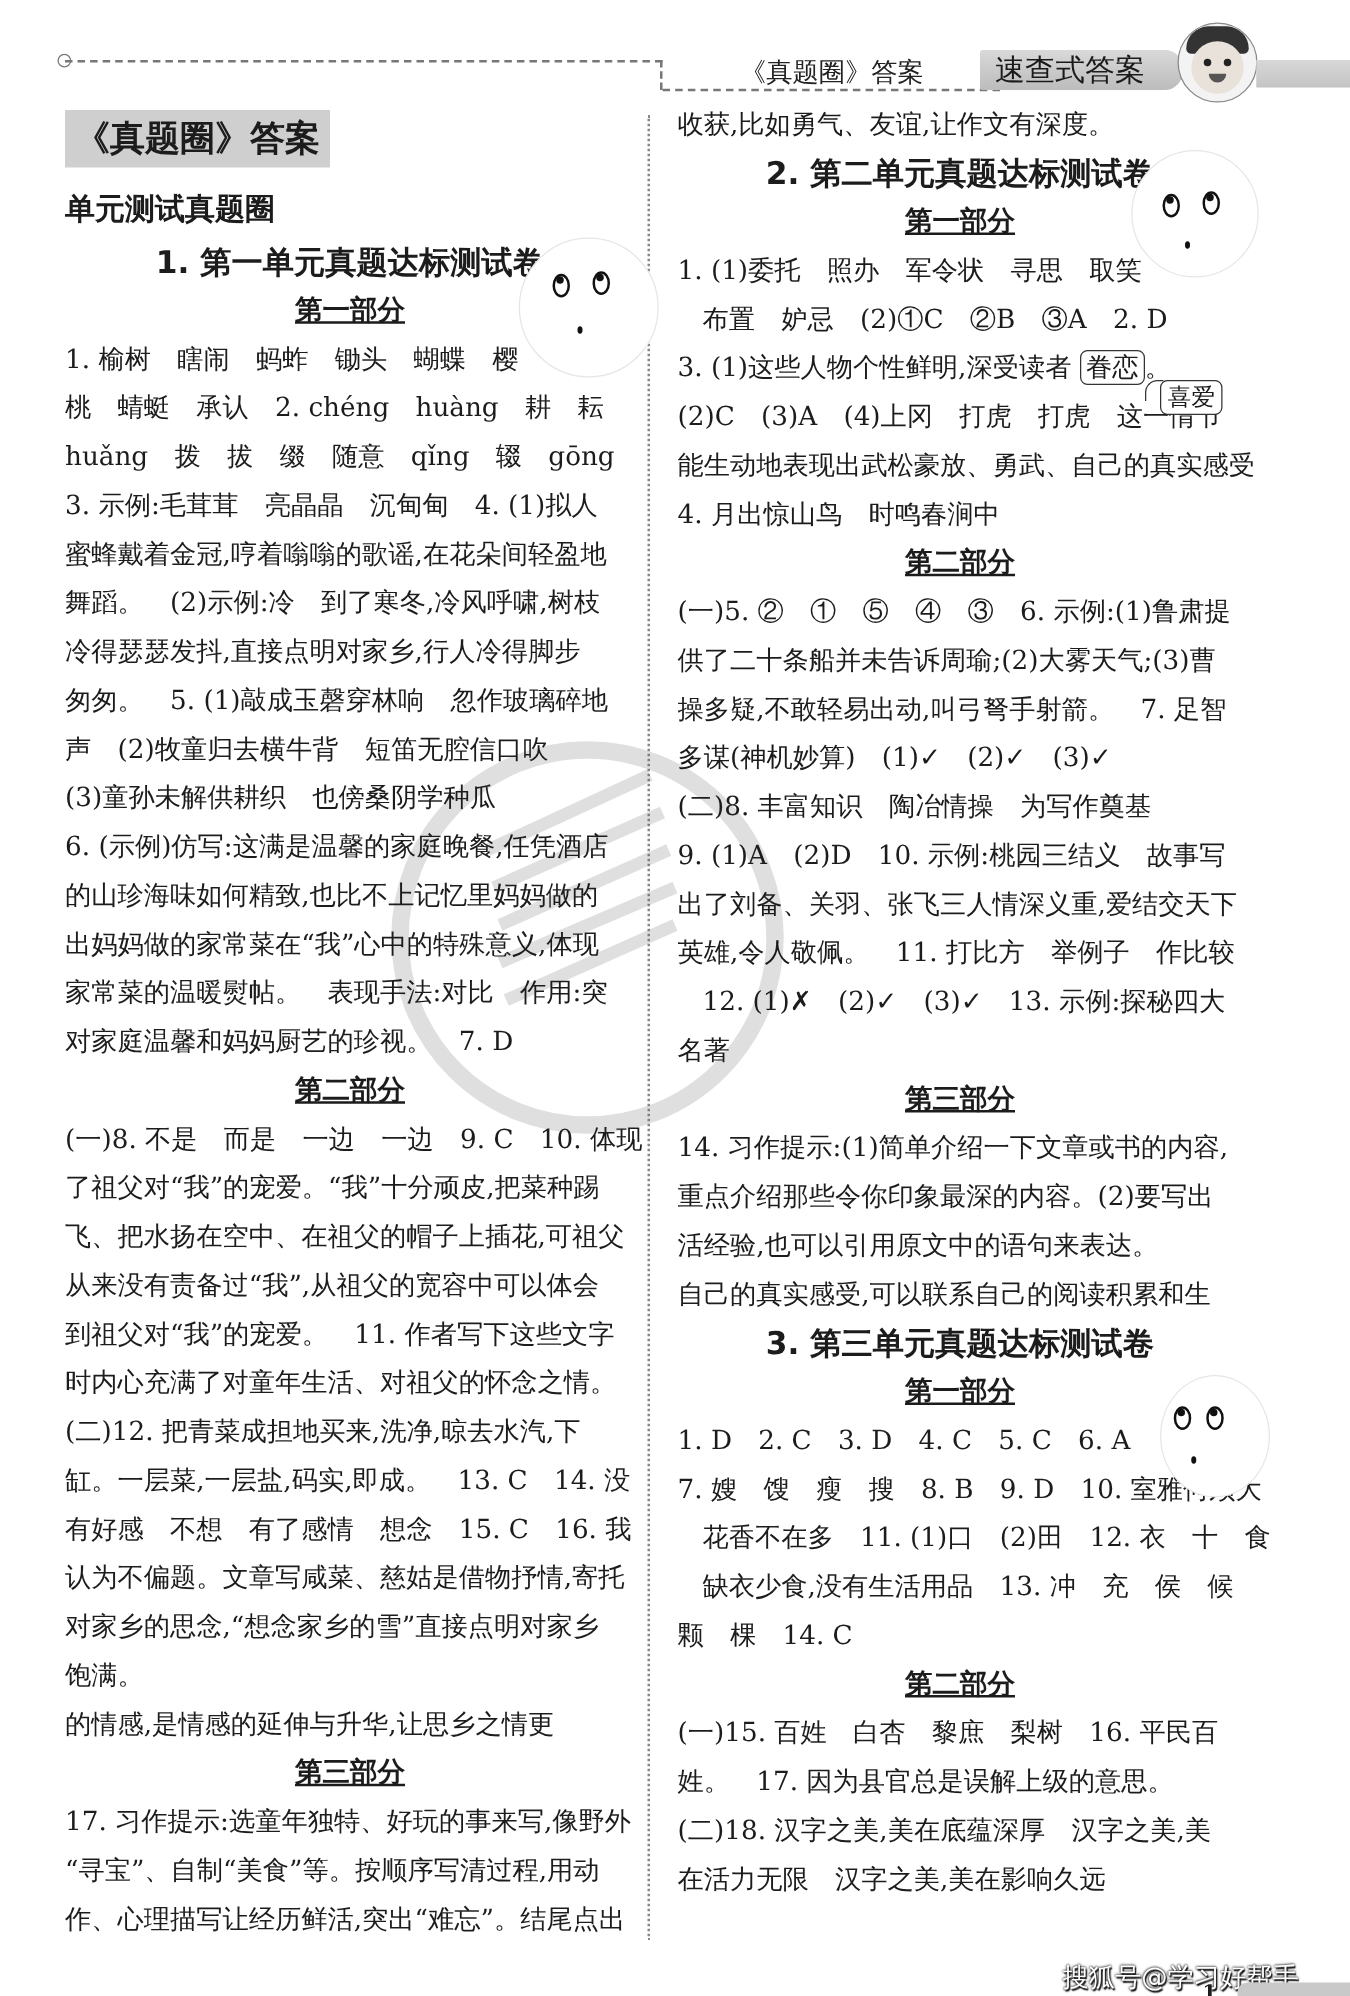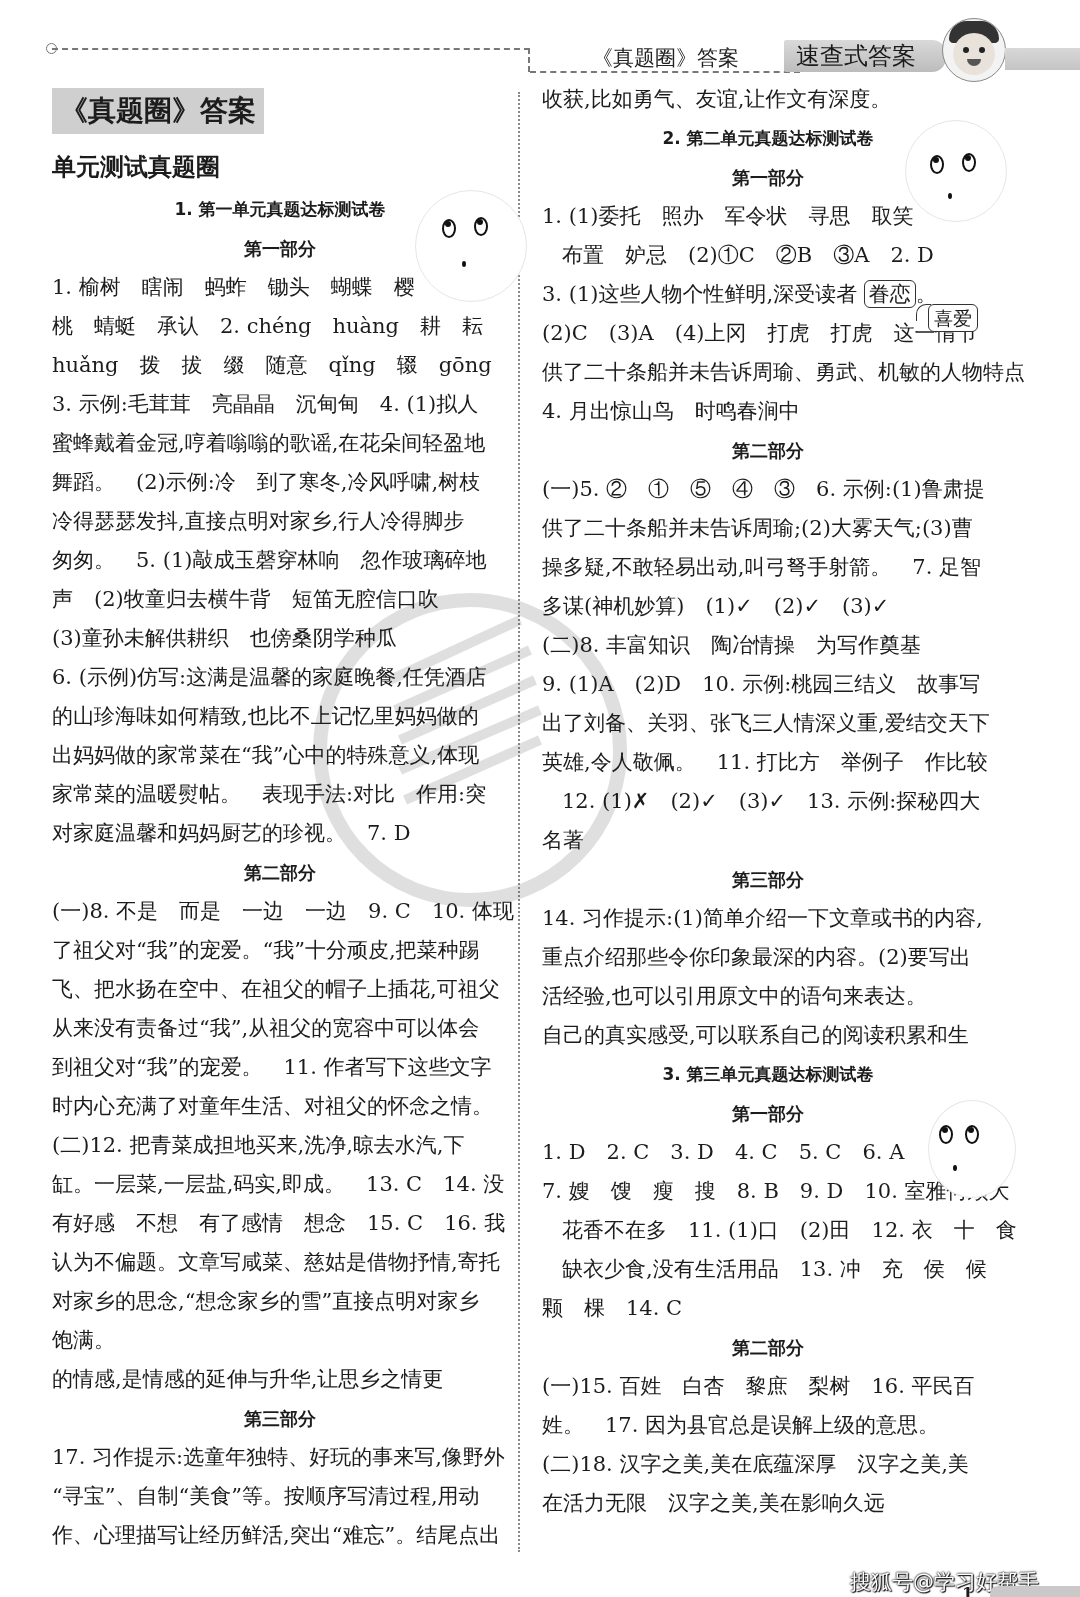--- a/index.html
+++ b/index.html
@@ -19,22 +19,22 @@
   .mascot .e1,.mascot .e2{position:absolute;top:28px;width:6px;height:6px;background:#222;border-radius:50%;}
   .mascot .e1{left:20px}.mascot .e2{left:36px}
   .mascot .m{position:absolute;left:24px;top:40px;width:14px;height:7px;background:#555;border-radius:0 0 8px 8px;}
   .divider{position:absolute;left:518px;top:92px;height:1460px;border-left:2px dotted #888;}
 
   .col{position:absolute;font-size:21px;line-height:39px;}
   .colL{left:52px;top:88px;width:456px;}
   .colR{left:542px;top:80px;width:452px;}
   .line{white-space:nowrap;display:block;height:39px;}
   .c{text-align:center;font-family:"DejaVu Sans",sans-serif;font-weight:bold;}
-  .part{font-size:18px;}
-  .exam{font-size:17px;}
+  .part{font-size:22px;text-decoration:underline;}
+  .exam{font-size:25px;}
   .badge{display:inline-block;background:#cfcfcf;font-size:28px;font-weight:bold;padding:2px 8px;height:42px;line-height:42px;margin-bottom:10px;}
   .sechead{font-family:"DejaVu Sans",sans-serif;font-weight:bold;font-size:24px;height:46px;line-height:46px;display:block;}
   .ind{padding-left:20px;}
   .box{display:inline-block;border:1.5px solid #333;border-radius:6px;padding:0 4px;line-height:26px;}
   .boxlabel{position:absolute;left:928px;top:285px;border:1.5px solid #333;border-radius:6px;padding:0 5px;font-size:19px;line-height:26px;background:#fff;margin-top:19px;}
   .boxconn{position:absolute;left:916px;top:304px;width:14px;height:16px;border-left:1.5px solid #333;border-top:1.5px solid #333;border-radius:10px 0 0 0;}
   .sticker{position:absolute;border-radius:50%;border:1px solid #e6e6e6;background:#fff;}
   .sticker .eye{position:absolute;width:10px;height:15px;border:2.5px solid #111;border-radius:50%;}
   .sticker .eye::after{content:"";position:absolute;left:1px;top:0;width:6px;height:6px;background:#111;border-radius:50%;}
   .sticker .nose{position:absolute;width:4px;height:6px;background:#111;border-radius:50%;}
@@ -115,21 +115,21 @@
 </div>
 
 <div class="col colR">
   <span class="line">收获,比如勇气、友谊,让作文有深度。</span>
   <span class="line c exam">2. 第二单元真题达标测试卷</span>
   <span class="line c part">第一部分</span>
   <span class="line">1. (1)委托　照办　军令状　寻思　取笑</span>
   <span class="line ind">布置　妒忌　(2)①C　②B　③A　2. D</span>
   <span class="line"><span>3. (1)这些人物个性鲜明,深受读者</span> <span class="box">眷恋</span>。</span>
   <span class="line">(2)C　(3)A　(4)上冈　打虎　打虎　这一情节</span>
-  <span class="line">供了二十条船并未告诉周瑜、勇武、机敏的人物特点</span>
+  <span class="line">能生动地表现出武松豪放、勇武、自己的真实感受</span>
   <span class="line">4. 月出惊山鸟　时鸣春涧中</span>
   <span class="line c part">第二部分</span>
   <span class="line">(一)5. ②　①　⑤　④　③　6. 示例:(1)鲁肃提</span>
   <span class="line">供了二十条船并未告诉周瑜;(2)大雾天气;(3)曹</span>
   <span class="line">操多疑,不敢轻易出动,叫弓弩手射箭。　7. 足智</span>
   <span class="line">多谋(神机妙算)　(1)✓　(2)✓　(3)✓</span>
   <span class="line">(二)8. 丰富知识　陶冶情操　为写作奠基</span>
   <span class="line">9. (1)A　(2)D　10. 示例:桃园三结义　故事写</span>
   <span class="line">出了刘备、关羽、张飞三人情深义重,爱结交天下</span>
   <span class="line">英雄,令人敬佩。　11. 打比方　举例子　作比较</span>

